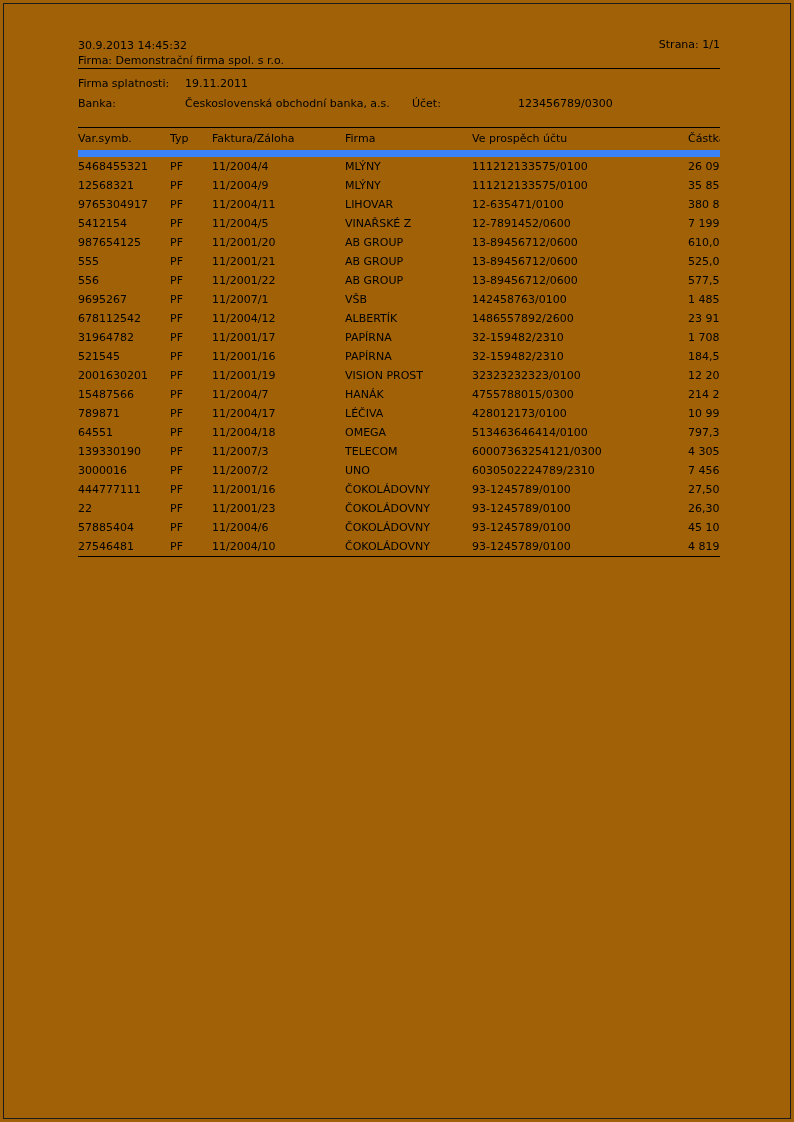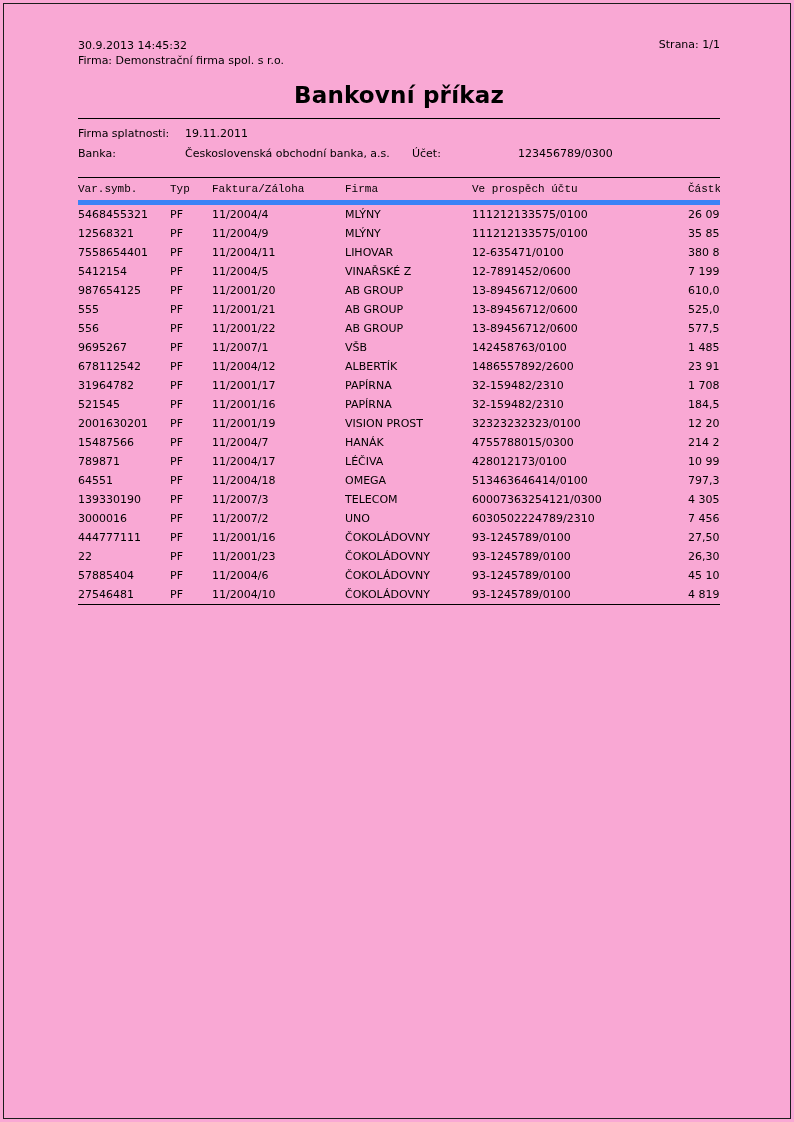--- a/index.html
+++ b/index.html
@@ -3,21 +3,21 @@
 <meta charset="utf-8">
 <style>
   * { box-sizing: border-box; }
   html, body { margin: 0; padding: 0; background: #888; }
   body { font-family: "DejaVu Sans", "Liberation Sans", sans-serif; color: #000; }
 
   .page {
     position: relative;
     width: 794px;
     height: 1122px;
-    background: #f9a8d4;
+    background: #a16207;
     margin: 0 auto;
     overflow: hidden;
   }
   .page-border {
     position: absolute;
     inset: 3px;
     border: 1px solid #1c1c1c;
     pointer-events: none;
   }
   .content {
@@ -65,22 +65,21 @@
   .lbl-account { width: 106px; flex: none; }
 
   table.orders {
     border-collapse: collapse;
     width: 100%;
     font-size: 11px;
     table-layout: fixed;
   }
   table.orders thead tr {
     border-top: 1px solid #000;
-    border-bottom: 5px solid #3b82f6;
-    font-family: Liberation Mono, monospace;
+    border-bottom: 7px solid #3b82f6;
   }
   table.orders tbody { border-bottom: 1px solid #000; margin-left: 40px; }
   table.orders th {
     text-align: left;
     font-weight: normal;
     padding: 4px 0 4px 0;
     white-space: nowrap;
     overflow: hidden;
   }
   table.orders td {
@@ -105,21 +104,20 @@
   <div class="content">
 
     <div class="report-header">
       <div class="left">
         <div>30.9.2013 14:45:32</div>
         <div>Firma: Demonstrační firma spol. s r.o.</div>
       </div>
       <div class="right">Strana: 1/1</div>
     </div>
 
-    <h1 class="report-title">Bankovní příkaz</h1>
 
     <div class="info-section">
       <div class="info-row">
         <span class="lbl-1">Firma splatnosti:</span>
         <span>19.11.2011</span>
       </div>
       <div class="info-row">
         <span class="lbl-1">Banka:</span>
         <span class="val-bank">Československá obchodní banka, a.s.</span>
         <span class="lbl-account">Účet:</span>
@@ -157,21 +155,21 @@
           </tr>
           <tr>
             <td>12568321</td>
             <td>PF</td>
             <td>11/2004/9</td>
             <td>MLÝNY</td>
             <td>111212133575/0100</td>
             <td class="num">35 857,50 Kč</td>
           </tr>
           <tr>
-            <td>7558654401</td>
+            <td>9765304917</td>
             <td>PF</td>
             <td>11/2004/11</td>
             <td>LIHOVAR</td>
             <td>12-635471/0100</td>
             <td class="num">380 800,00 Kč</td>
           </tr>
           <tr>
             <td>5412154</td>
             <td>PF</td>
             <td>11/2004/5</td>

